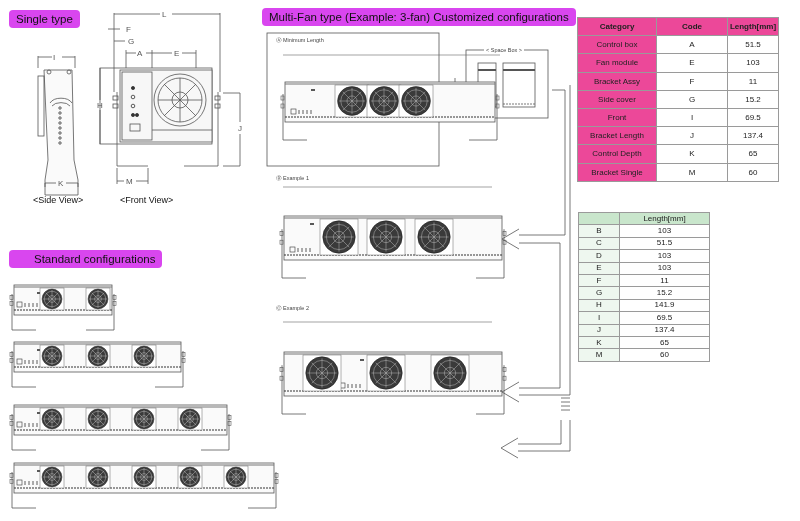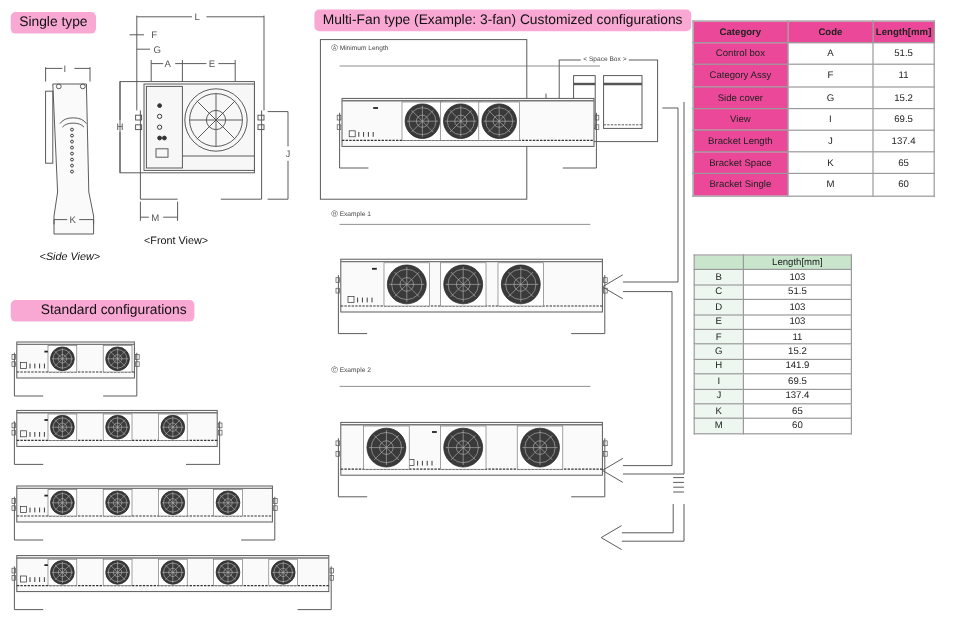--- a/index.html
+++ b/index.html
@@ -1,17 +1,17 @@
 <!DOCTYPE html>
 <html><head>
 <meta charset="utf-8">
 <style>
   html, body { margin:0; padding:0; background:#ffffff; }
   body { width:800px; height:521px; position:relative; overflow:hidden; font-family:"Liberation Sans", sans-serif; color:#222; }
-  .section-label { position:absolute; background:#f9a8d4; border-radius:4px; font-size:11.5px; color:#111; padding:2px 7px; line-height:14px; white-space:nowrap; }
+  .section-label { position:absolute; background:#d946ef; border-radius:4px; font-size:11.5px; color:#111; padding:2px 7px; line-height:14px; white-space:nowrap; }
   .caption { position:absolute; font-size:9px; color:#111; white-space:nowrap; }
   .small-label { position:absolute; font-size:5.5px; color:#444; white-space:nowrap; }
   svg text { font-family:"Liberation Sans", sans-serif; }
   table.spec { position:absolute; border-collapse:collapse; font-size:8px; color:#222; }
   table.spec th, table.spec td { border:1px solid #9a9a9a; text-align:center; padding:0; height:17.2px; }
   table.spec th { background:#ec4899; font-weight:bold; }
   table.spec td.cat { background:#ec4899; }
   table.spec2 { position:absolute; border-collapse:collapse; font-size:8px; color:#222; }
   table.spec2 th, table.spec2 td { border:1px solid #9a9a9a; text-align:center; padding:0; height:11.4px; line-height:10px; }
   table.spec2 th { background:#c9e6cc; font-weight:normal; }
@@ -113,21 +113,21 @@
     <text x="162" y="17">L</text>
     <text x="126" y="32">F</text>
     <text x="128" y="44">G</text>
     <text x="137" y="56">A</text>
     <text x="174" y="56">E</text>
     <text x="97" y="108">H</text>
     <text x="238" y="131">J</text>
     <text x="126" y="184">M</text>
   </g>
 </svg>
-<div class="caption" style="left:33px;top:209px;font-style:italic;">&lt;Side View&gt;</div>
+<div class="caption" style="left:33px;top:195px;">&lt;Side View&gt;</div>
 <div class="caption" style="left:120px;top:195px;">&lt;Front View&gt;</div>
 
 <svg class="diag" width="580" height="470" viewBox="0 0 580 470">
   <g fill="none" stroke="#555" stroke-width="0.8">
 
     <rect x="267" y="33" width="172" height="133"></rect>
 
     <rect x="466" y="50" width="82" height="68"></rect>
     <rect x="478" y="63" width="18" height="44"></rect>
       <line x1="478" y1="70" x2="496" y2="70" stroke-width="2"></line>
@@ -618,41 +618,46 @@
       <th>Length[mm]</th>
     </tr>
   </thead>
   <tbody id="cat-body">
       <tr>
         <td class="cat">Control box</td>
         <td>A</td>
         <td>51.5</td>
       </tr>
       <tr>
-        <td class="cat">Category Assy</td>
+        <td class="cat">Fan module</td>
+        <td>E</td>
+        <td>103</td>
+      </tr>
+      <tr>
+        <td class="cat">Bracket Assy</td>
         <td>F</td>
         <td>11</td>
       </tr>
       <tr>
         <td class="cat">Side cover</td>
         <td>G</td>
         <td>15.2</td>
       </tr>
       <tr>
-        <td class="cat">View</td>
+        <td class="cat">Front</td>
         <td>I</td>
         <td>69.5</td>
       </tr>
       <tr>
         <td class="cat">Bracket Length</td>
         <td>J</td>
         <td>137.4</td>
       </tr>
       <tr>
-        <td class="cat">Bracket Space</td>
+        <td class="cat">Control Depth</td>
         <td>K</td>
         <td>65</td>
       </tr>
       <tr>
         <td class="cat">Bracket Single</td>
         <td>M</td>
         <td>60</td>
       </tr>
     </tbody>
 </table>

